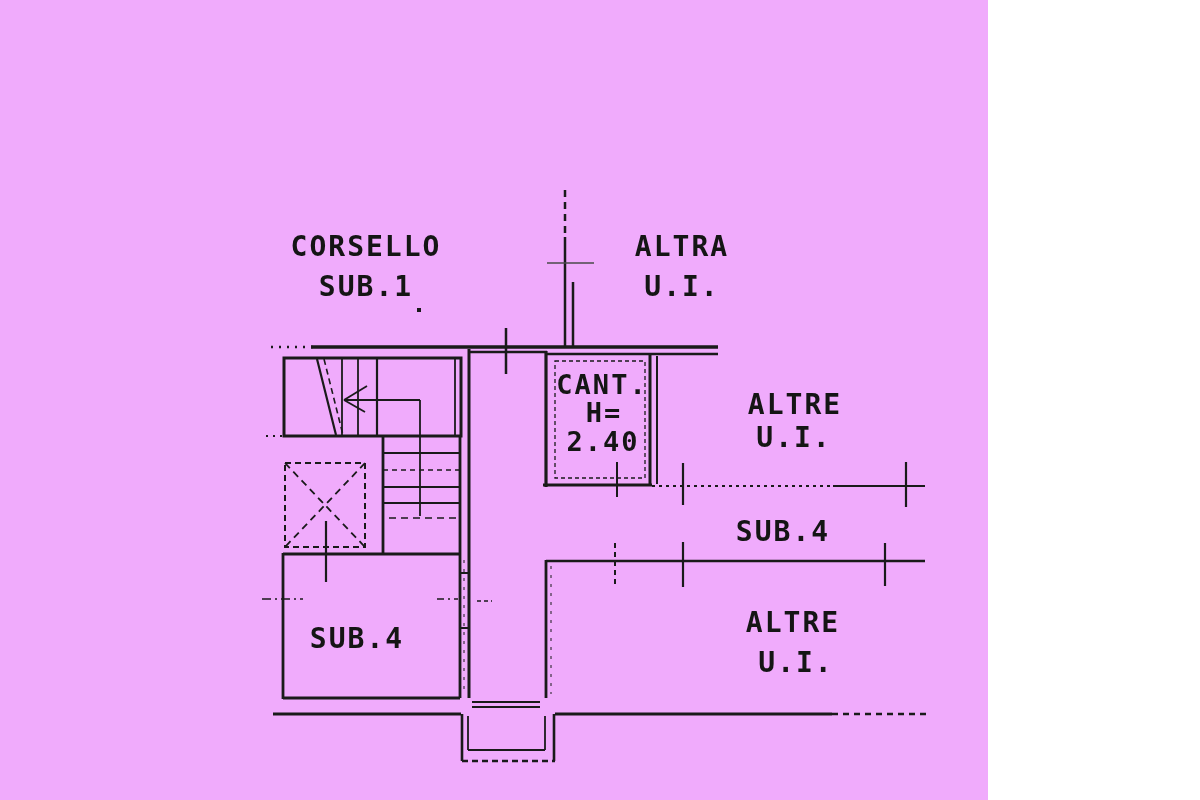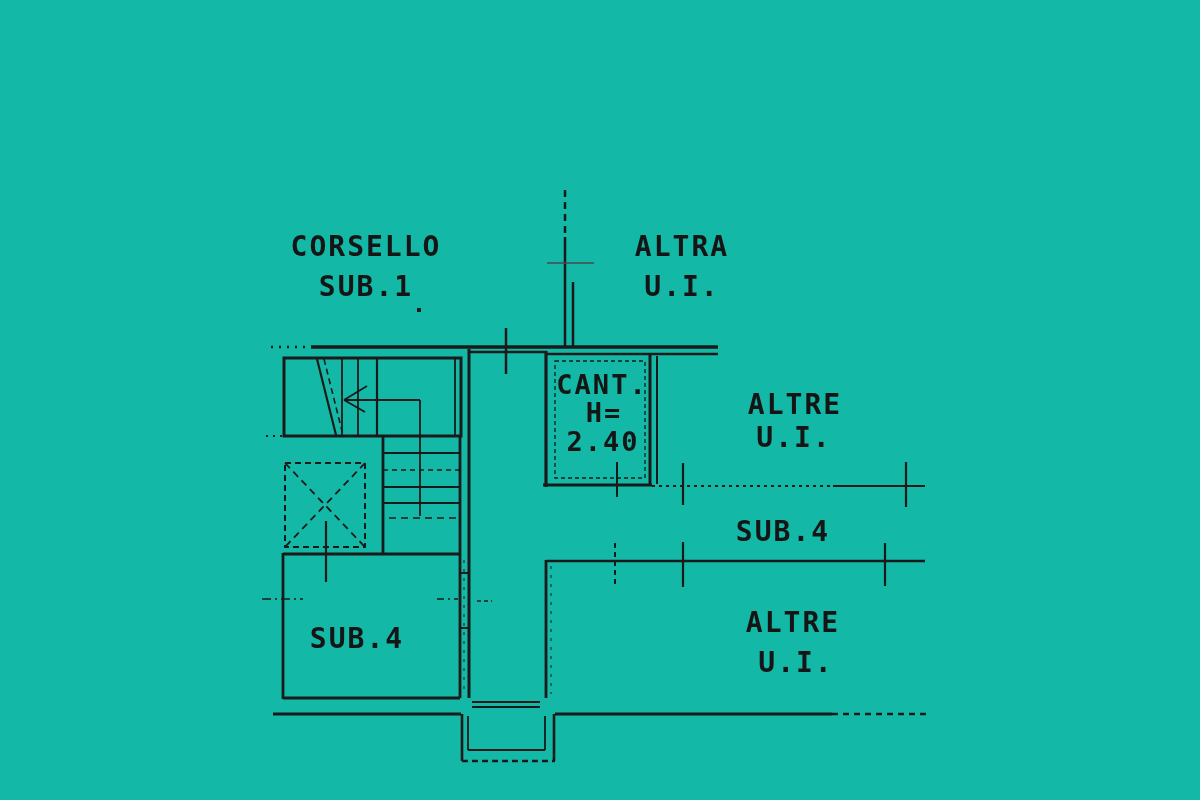--- a/index.html
+++ b/index.html
@@ -5,23 +5,23 @@
   html, body {
     margin: 0;
     padding: 0;
     background: #ffffff;
     width: 1200px;
     height: 800px;
     overflow: hidden;
   }
   .canvas {
     position: relative;
-    width: 1200px;
+    width: 988px;
     height: 800px;
-    background: #14b8a6;
+    background: #f0abfc;
   }
   svg { display: block; }
   .ink  { stroke: #1a1a1a; fill: none; stroke-linecap: butt; }
   .faint{ stroke: #4a4a4a; fill: none; }
   .plan-text {
     font-family: "DejaVu Sans Mono", "Liberation Mono", monospace;
     font-weight: 700;
     fill: #151515;
     letter-spacing: 2px;
     text-anchor: middle;

